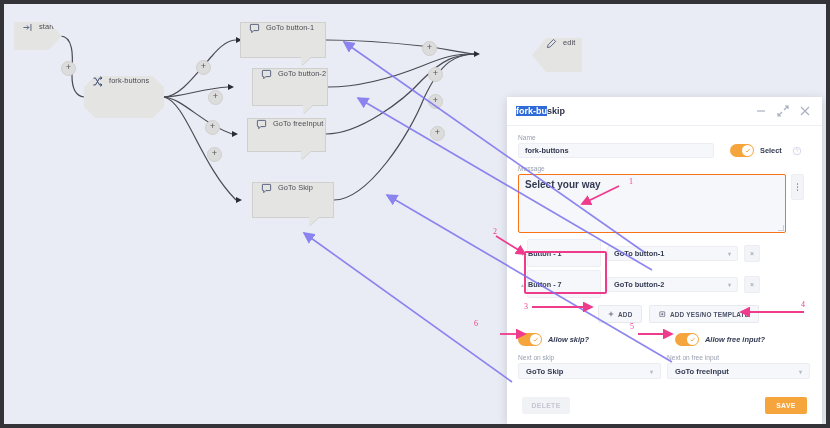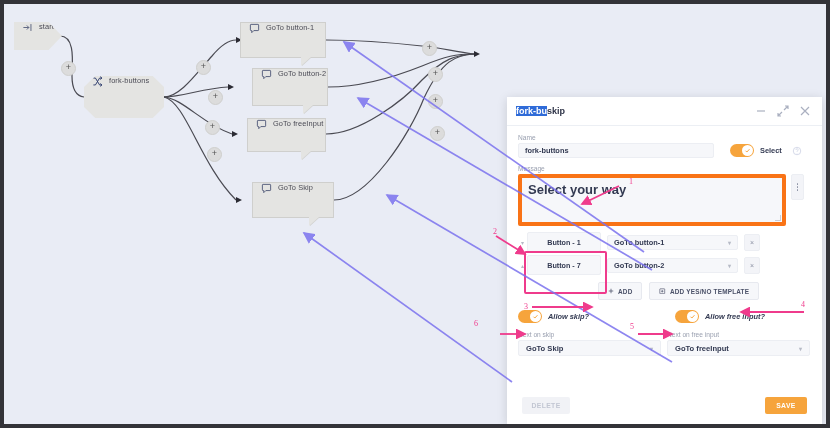--- a/index.html
+++ b/index.html
@@ -52,32 +52,32 @@
   .txtinp{box-sizing:border-box;height:15px;background:#f6f7fa;border:1px solid #eceef3;border-radius:2px;
           display:flex;align-items:center;padding:0 6px;font-size:7.4px;font-weight:bold;color:#333a52;}
   .row{display:flex;align-items:center;}
 
   .toggle{width:24px;height:13px;border-radius:7px;background:#f6a43c;position:relative;flex:none;}
   .toggle .knob{position:absolute;right:1px;top:1px;width:11px;height:11px;border-radius:50%;background:#fff;
         display:flex;align-items:center;justify-content:center;}
   .toggle .knob svg{width:7px;height:7px;color:#f6a43c;}
   .tg-lbl{font-size:7.4px;font-weight:bold;color:#333a52;margin-left:6px;}
 
-  #msgbox{box-sizing:border-box;width:268px;height:52px;background:#f6f7fa;border:4px solid #f97316;border-radius:2px;
-          padding:4px 6px;font-size:13px;font-weight:bold;color:#333a52;position:relative;}
+  #msgbox{box-sizing:border-box;width:268px;height:59px;background:#f6f7fa;border:1px solid #f97316;border-radius:2px;
+          padding:4px 6px;font-size:10px;font-weight:bold;color:#333a52;position:relative;}
   #msgbox .rs{position:absolute;right:1px;bottom:1px;width:5px;height:5px;
         border-right:1px solid #c9ccd6;border-bottom:1px solid #c9ccd6;}
   .kebab{width:11px;height:24px;background:#f3f4f8;border:1px solid #eceef3;border-radius:2px;
          margin-left:5px;display:flex;flex-direction:column;align-items:center;justify-content:center;gap:1.5px;}
   .kebab i{width:1.6px;height:1.6px;border-radius:50%;background:#8b91a3;display:block;}
 
   .brow{display:flex;align-items:center;margin-top:3px;}
   .chev{width:9px;font-size:6px;color:#b6bac6;text-align:center;flex:none;}
-  .bname{box-sizing:border-box;width:74px;height:20px;background:#f6f7fa;border:1px solid #eceef3;border-radius:2px;
-         display:flex;align-items:center;justify-content:center;font-size:7.2px;font-weight:bold;color:#333a52;}
+  .bname{box-sizing:border-box;width:74px;height:28px;background:#f6f7fa;border:1px solid #eceef3;border-radius:2px;
+         display:flex;align-items:center;font-size:7.2px;font-weight:bold;color:#333a52;}
   .sel2{box-sizing:border-box;width:131px;height:15px;background:#f6f7fa;border:1px solid #eceef3;border-radius:2px;
         display:flex;align-items:center;padding:0 6px;font-size:7.4px;font-weight:bold;color:#333a52;margin-left:6px;}
   .sel2 .car{margin-left:auto;color:#b6bac6;font-size:6px;}
   .xbtn{width:14px;height:15px;background:#f3f4f8;border:1px solid #eceef3;border-radius:2px;margin-left:6px;
         display:flex;align-items:center;justify-content:center;font-size:7px;color:#8b91a3;}
 
   .abtn{height:16px;background:#f6f7fa;border:1px solid #e7e9ef;border-radius:2px;
         display:flex;align-items:center;justify-content:center;gap:4px;
         font-size:6.4px;font-weight:bold;color:#4b5168;letter-spacing:.2px;padding:0 9px;}
 
@@ -160,20 +160,26 @@
       <span class="lbl">GoTo freeInput</span>
     </div>
 
     <div class="node bub" style="left:248px;top:178px;width:82px;height:36px;">
       <svg class="ico" viewBox="0 0 16 16" fill="none" stroke="#4b5475" stroke-width="1.3">
         <path d="M3 2h10a1 1 0 011 1v7a1 1 0 01-1 1H7l-3 3v-3H3a1 1 0 01-1-1V3a1 1 0 011-1z"></path>
       </svg>
       <span class="lbl">GoTo Skip</span>
     </div>
 
+    <div class="node pent-l" style="left:528px;top:34px;width:50px;height:34px;padding-left:14px;">
+      <svg class="ico" viewBox="0 0 16 16" fill="none" stroke="#5c6480" stroke-width="1.4">
+        <path d="M11 2l3 3-8 8-4 1 1-4z"></path>
+      </svg>
+      <span class="lbl">edit</span>
+    </div>
 
     <div class="plusbtn" style="left:57px;top:57px;"><span>+</span></div>
     <div class="plusbtn" style="left:192px;top:56px;"><span>+</span></div>
     <div class="plusbtn" style="left:204px;top:86px;"><span>+</span></div>
     <div class="plusbtn" style="left:201px;top:116px;"><span>+</span></div>
     <div class="plusbtn" style="left:203px;top:143px;"><span>+</span></div>
     <div class="plusbtn" style="left:418px;top:37px;"><span>+</span></div>
     <div class="plusbtn" style="left:424px;top:63px;"><span>+</span></div>
     <div class="plusbtn" style="left:424px;top:90px;"><span>+</span></div>
     <div class="plusbtn" style="left:426px;top:122px;"><span>+</span></div>

